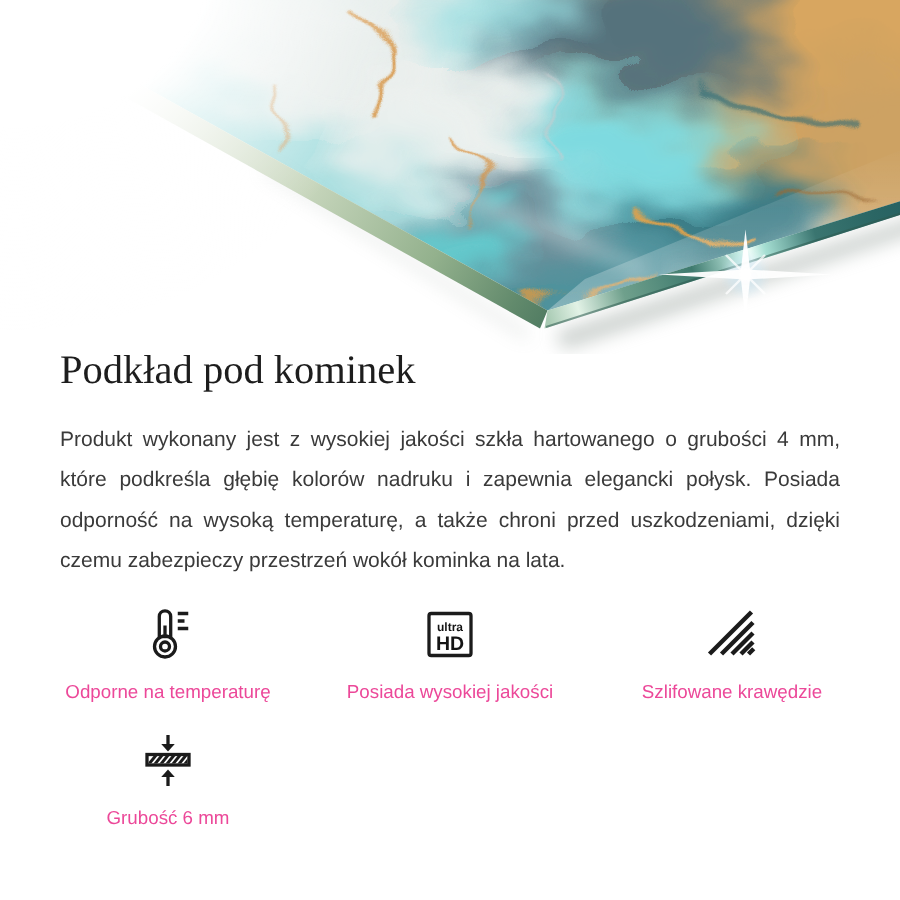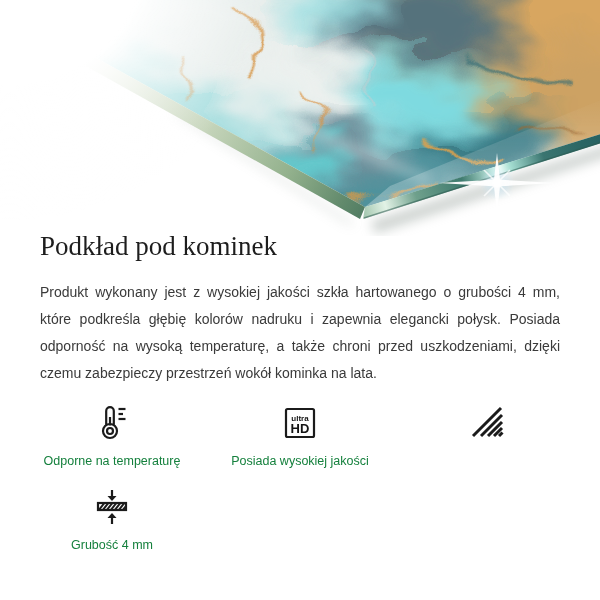--- a/index.html
+++ b/index.html
@@ -16,21 +16,21 @@
   .heading span{display:block;}
   .desc{
     font-size:14px;line-height:27px;color:#3a3a3a;text-align:justify;margin:0;
   }
   .features{
     position:absolute;left:18px;top:403px;width:564px;
     display:grid;grid-template-columns:repeat(3,1fr);row-gap:19px;
   }
   .feature{display:flex;flex-direction:column;align-items:center;}
   .feature .icon-box{height:42px;display:flex;align-items:flex-start;justify-content:center;}
-  .feature .label{margin-top:9px;font-size:12.5px;color:#15803d;white-space:nowrap;}
+  .feature .label{margin-top:9px;font-size:12.5px;color:#ec4899;white-space:nowrap;}
   .fi{stroke:#1b1b1b;fill:none;stroke-width:2.2;}
   .fi-fill{fill:#1b1b1b;stroke:none;}
   .badge-text{font-family:"Liberation Sans",sans-serif;font-weight:bold;fill:#141414;}
 </style>
 </head>
 <body>
 
 <div class="page">
 
   <div class="hero">
@@ -189,20 +189,21 @@
         <svg width="40" height="40" viewBox="0 0 40 40">
           <g stroke="#1b1b1b" stroke-width="3">
             <line x1="5" y1="33" x2="33" y2="5"></line>
             <line x1="13" y1="33" x2="34" y2="12"></line>
             <line x1="20" y1="33" x2="34" y2="19"></line>
             <line x1="26" y1="33" x2="34" y2="25"></line>
             <line x1="31" y1="33" x2="34.5" y2="29.5"></line>
           </g>
         </svg>
       </div>
+      <span class="label">Szlifowane krawędzie</span>
     </div>
 
     <div class="feature">
       <div class="icon-box">
         <svg width="40" height="40" viewBox="0 0 40 40">
           <defs>
               <clipPath id="barClip">
                 <rect x="7" y="17" width="26" height="5"></rect>
               </clipPath>
             </defs>
@@ -215,17 +216,17 @@
             <line x1="22" y1="24" x2="30" y2="14"></line>
             <line x1="26" y1="24" x2="34" y2="14"></line>
             <line x1="30" y1="24" x2="38" y2="14"></line>
           </g>
           <line class="fi" x1="20" y1="3" x2="20" y2="9" stroke-width="2.5"></line>
           <polygon class="fi-fill" points="15.5,9 24.5,9 20,14"></polygon>
           <line class="fi" x1="20" y1="37" x2="20" y2="31" stroke-width="2.5"></line>
           <polygon class="fi-fill" points="15.5,31 24.5,31 20,26"></polygon>
         </svg>
       </div>
-      <span class="label">Grubość 4 mm</span>
+      <span class="label">Grubość 6 mm</span>
     </div>
 
   </div>
 </div>
 
 </body></html>

